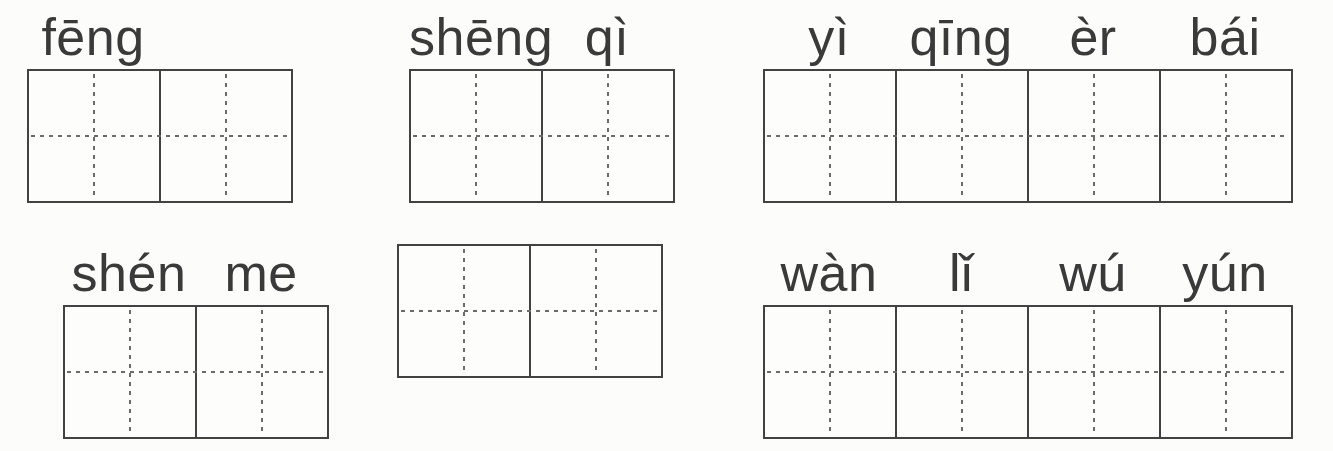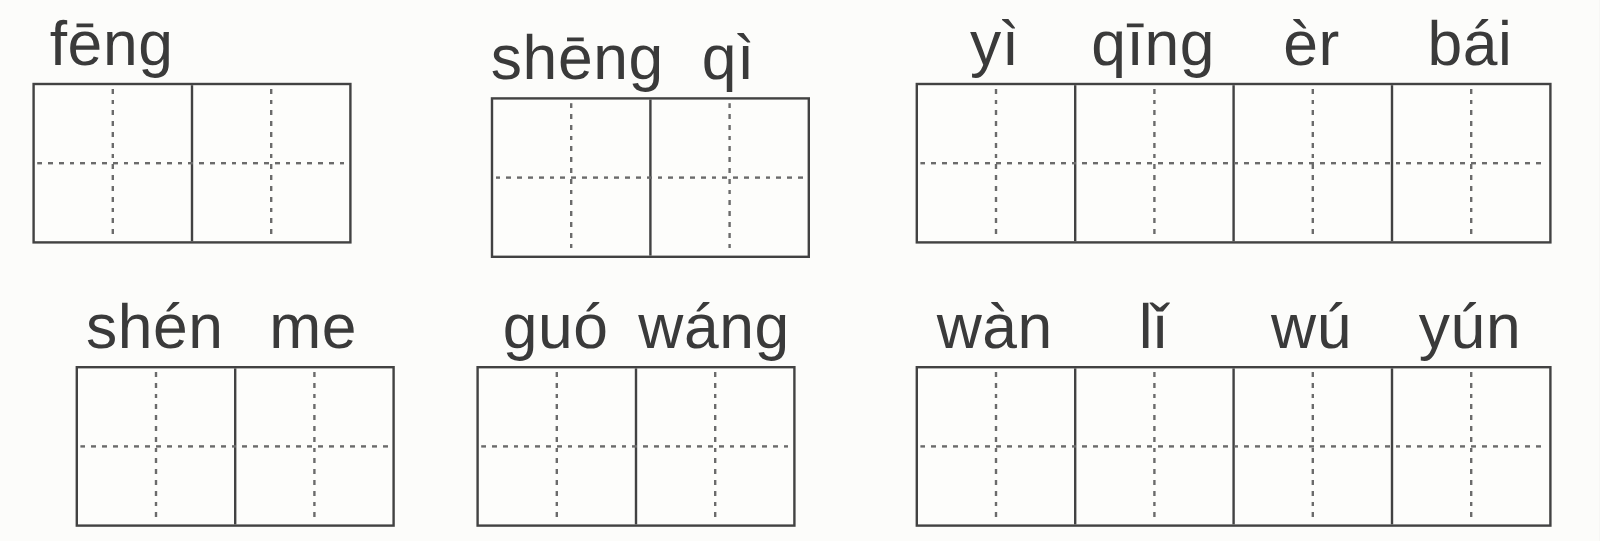--- a/index.html
+++ b/index.html
@@ -10,21 +10,21 @@
   }
   .sheet {
     position: relative;
     width: 1333px;
     height: 451px;
     background: #fcfcfa;
     overflow: hidden;
   }
   .group { position: absolute; }
   .group:nth-child(1) { left: 27px;  top: 8px; }
-  .group:nth-child(2) { left: 397px; top: 20px; padding-left: 12px; }
+  .group:nth-child(2) { left: 397px; top: 8px; padding-left: 12px; }
   .group:nth-child(3) { left: 763px; top: 8px; }
   .group:nth-child(4) { left: 27px;  top: 244px; margin-left: 36px; }
   .group:nth-child(5) { left: 397px; top: 244px; }
   .group:nth-child(6) { left: 763px; top: 244px; }
 
   .pinyin-row {
     display: flex;
     height: 61px;
   }
   .pinyin-syllable {
@@ -105,24 +105,21 @@
         <div class="writing-box"></div>
         <div class="writing-box"></div>
       </div></div>
     <div class="group"><div class="pinyin-row">
         <span class="pinyin-syllable">shén</span>
         <span class="pinyin-syllable">me</span>
       </div><div class="box-grid">
         <div class="writing-box"></div>
         <div class="writing-box"></div>
       </div></div>
-    <div class="group"><div class="pinyin-row">
-        <span class="pinyin-syllable">guó</span>
-        <span class="pinyin-syllable">wáng</span>
-      </div><div class="box-grid">
+    <div class="group"><div class="box-grid">
         <div class="writing-box"></div>
         <div class="writing-box"></div>
       </div></div>
     <div class="group"><div class="pinyin-row">
         <span class="pinyin-syllable">wàn</span>
         <span class="pinyin-syllable">lǐ</span>
         <span class="pinyin-syllable">wú</span>
         <span class="pinyin-syllable">yún</span>
       </div><div class="box-grid">
         <div class="writing-box"></div>

